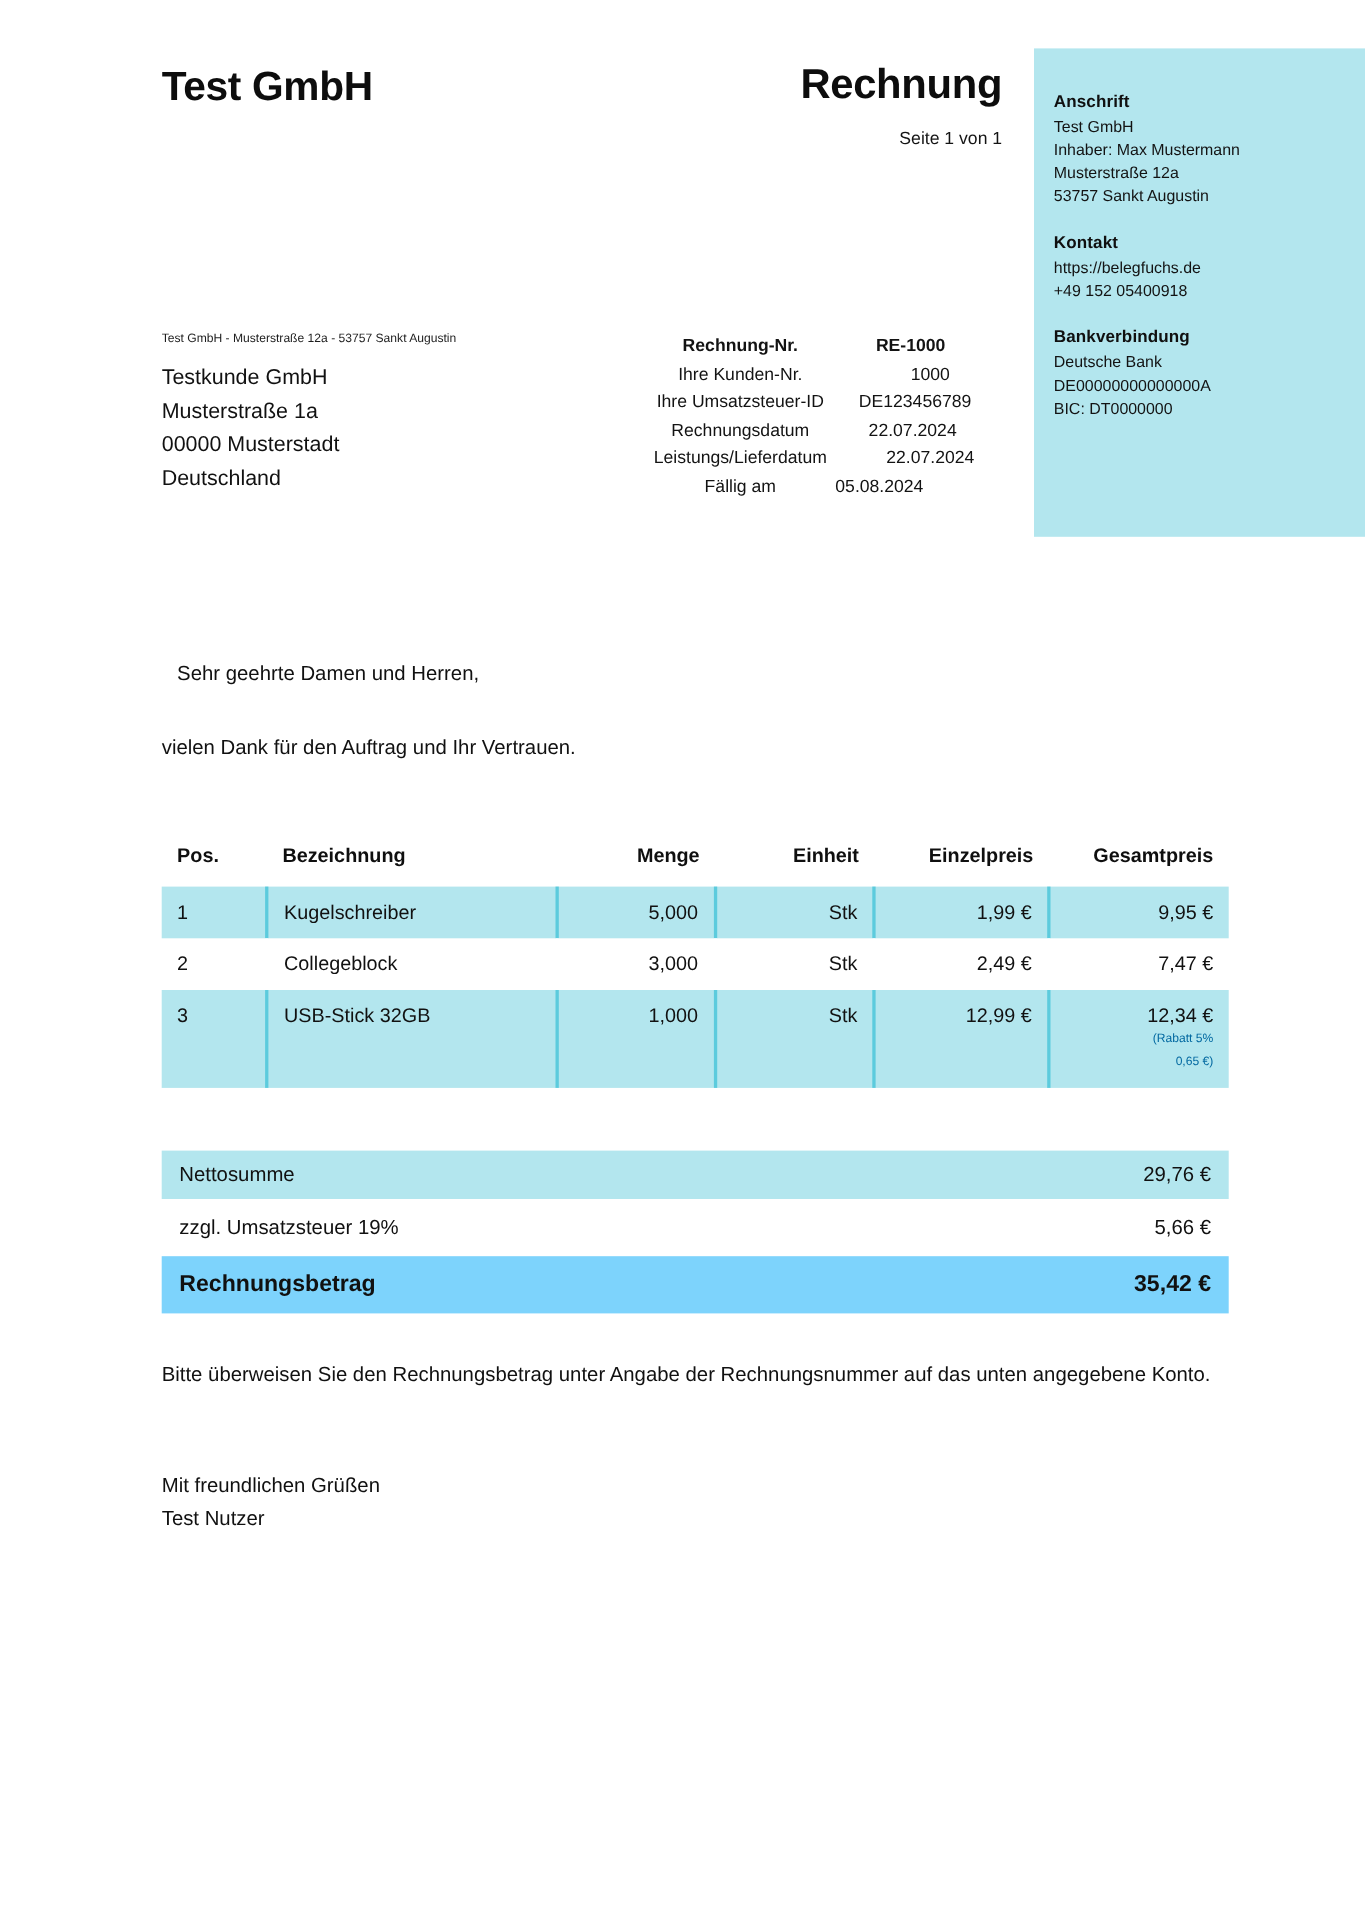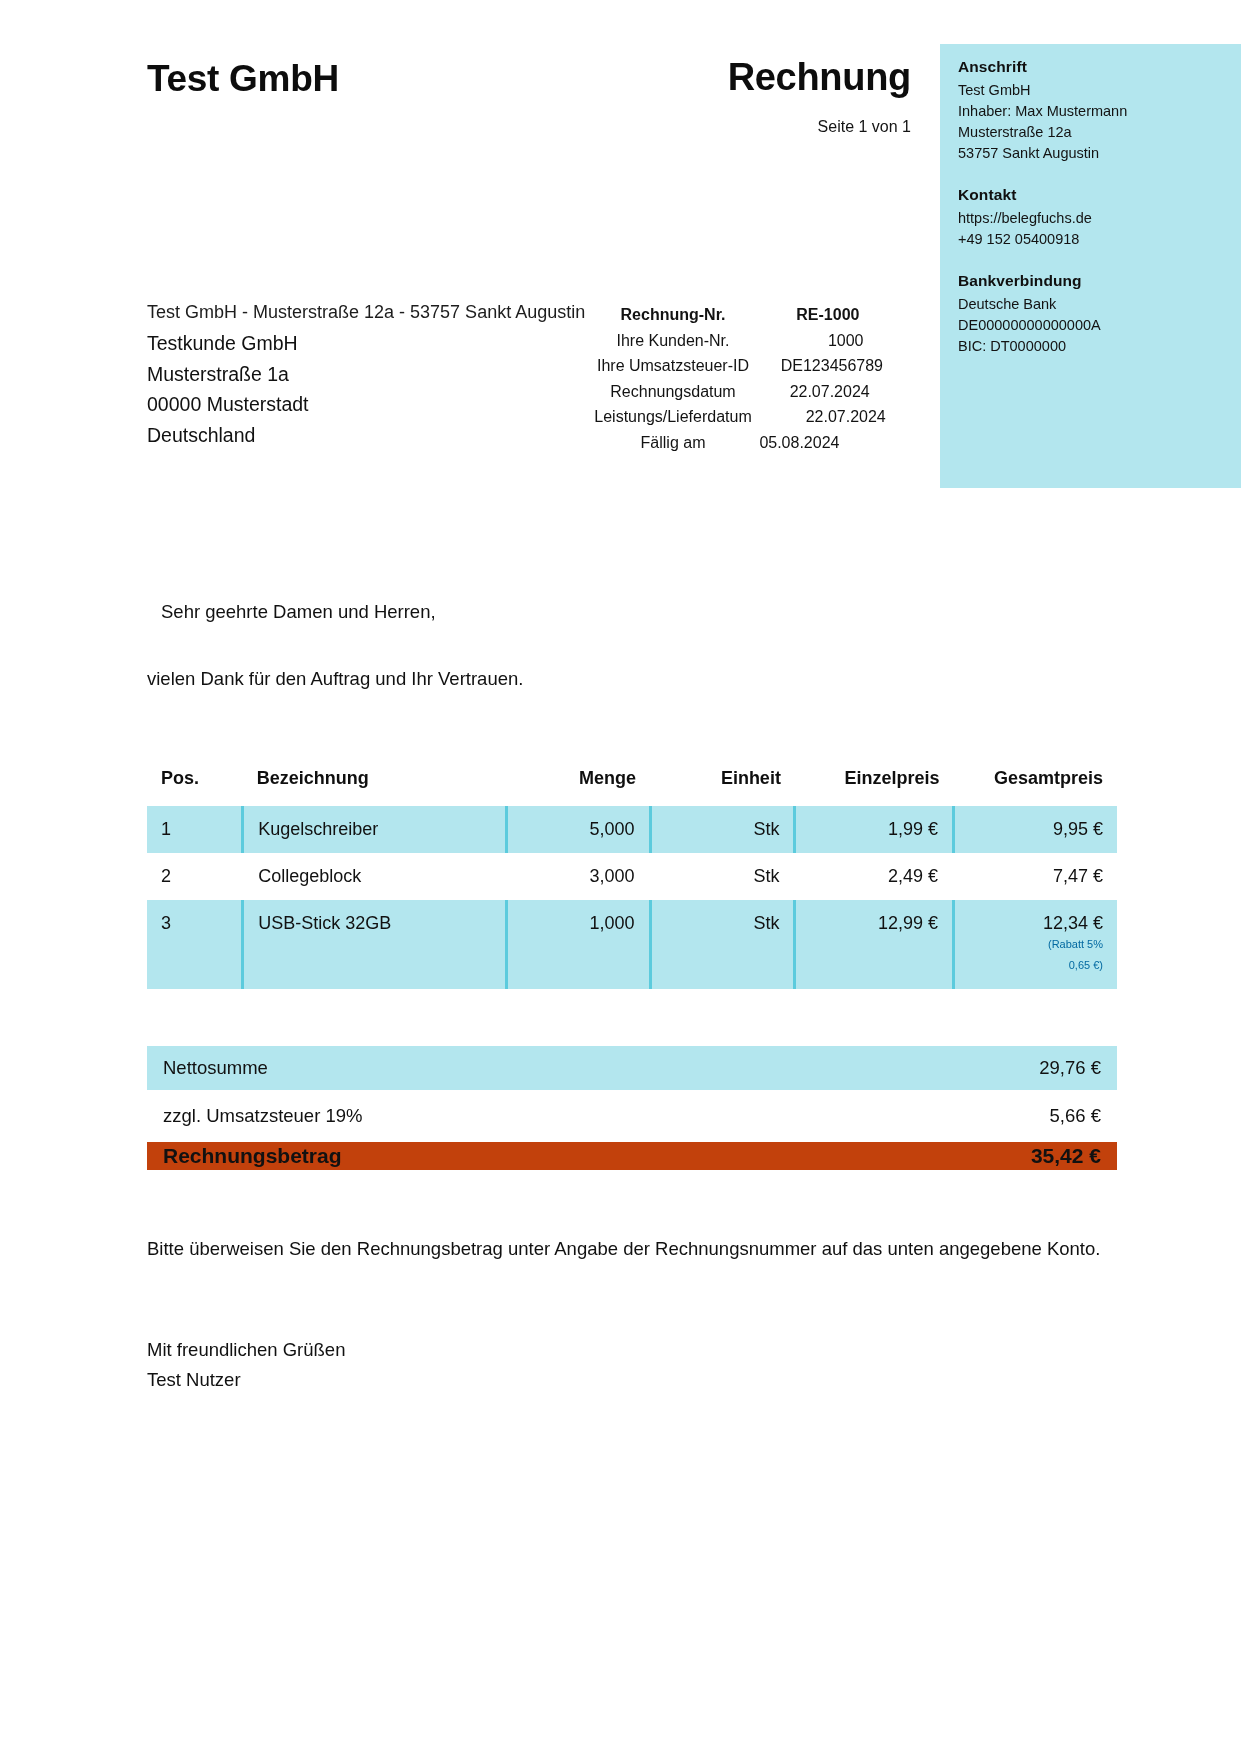--- a/index.html
+++ b/index.html
@@ -25,21 +25,21 @@
 
   
   .sidebar {
     position: absolute;
     left: 940px;
     top: 44px;
     width: 301px;
     height: 444px;
     background: #b3e6ee;
     box-sizing: border-box;
-    padding: 14px 18px 20px 18px;
+    padding: 40px 18px 20px 18px;
   }
   .sb-head {
     font-size: 15.5px;
     font-weight: bold;
     color: #101010;
     margin: 0 0 4px 0;
     letter-spacing: 0.1px;
   }
   .sb-line {
     font-size: 14.5px;
@@ -77,21 +77,21 @@
     font-size: 16px;
     color: #141414;
     text-align: right;
   }
 
   
   .return-line {
     position: absolute;
     left: 147px;
     top: 302px;
-    font-size: 18px;
+    font-size: 11px;
     color: #1d1d1d;
     white-space: nowrap;
   }
   .recipient {
     position: absolute;
     left: 147px;
     top: 328px;
     font-size: 19.5px;
     line-height: 30.5px;
     color: #111111;
@@ -188,24 +188,24 @@
     border-collapse: collapse;
     font-size: 18.5px;
     color: #111111;
   }
   .totals td {
     padding: 11px 16px;
   }
   .totals td.r { text-align: right; }
   .totals tr.fill td { background: #b3e6ee; }
   .totals tr.grand td {
-    background: #c2410c;
+    background: #7dd3fc;
     font-size: 21px;
     font-weight: bold;
-    padding: 2px 16px;
+    padding: 14px 16px;
   }
   .totals tr.spacer td { padding: 0; height: 4px; background: #ffffff; }
 
   
   .pay-note {
     position: absolute;
     left: 147px;
     top: 1234px;
     width: 975px;
     font-size: 18.5px;

